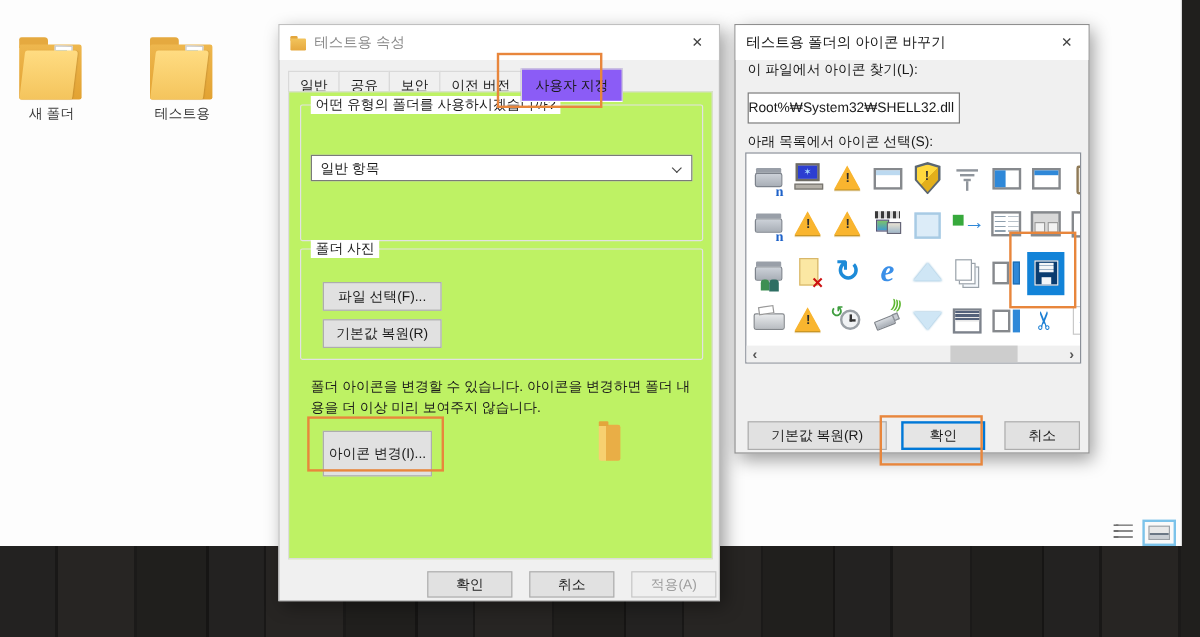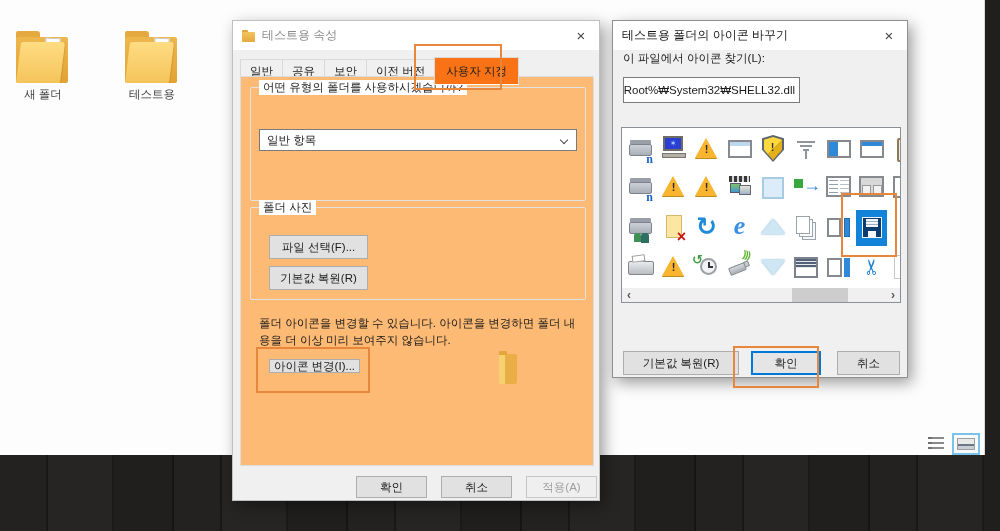--- a/index.html
+++ b/index.html
@@ -49,23 +49,23 @@
   #iconDlg  .titlebar .t { color:#161616; }
   .close { position:absolute; right:0; top:0; width:36px; height:29px; display:flex; align-items:center; justify-content:center;
            font-size:15px; color:#444; }
   .mf { position:relative; width:14px; height:12px; display:inline-block; }
   .mf::before { content:""; position:absolute; left:0; top:0; width:6px; height:4px; background:#e3a63c; border-radius:1px 1px 0 0; }
   .mf::after  { content:""; position:absolute; left:0; top:2px; right:1px; bottom:0; background:linear-gradient(#f2c45c,#e6a93f); border-radius:1px; }
 
   
   #tabs { position:absolute; left:7px; top:36px; display:flex; align-items:flex-end; }
   .tab { font-size:11.5px; padding:4px 9px; background:#f0f0f0; border:1px solid #d9d9d9; margin-right:-1px; white-space:nowrap; }
-  .tab.sel { background:#f97316; padding:6px 11px 5px; margin-bottom:-1px; border-bottom:1px solid #fff; z-index:3; position:relative; }
-
-  .page { position:absolute; left:7px; top:55px; width:354px; height:390px; background:#fdba74; border:1px solid #dcdcdc; }
+  .tab.sel { background:#8b5cf6; padding:6px 11px 5px; margin-bottom:-1px; border-bottom:1px solid #fff; z-index:3; position:relative; }
+
+  .page { position:absolute; left:7px; top:55px; width:354px; height:390px; background:#bef264; border:1px solid #dcdcdc; }
 
   .group { position:absolute; border:1px solid #e2e2e2; border-radius:2px; }
   .legend { position:absolute; top:-8px; left:8px; background:#fff; padding:0 4px; font-size:11.5px; white-space:nowrap; }
   .lbl { position:absolute; font-size:11.5px; white-space:nowrap; }
 
   .combo { position:absolute; height:22px; background:#fff; border:1px solid #7a7a7a; display:flex; align-items:center; padding-left:7px; }
   .chev { position:absolute; right:9px; top:7px; width:6px; height:6px; border-right:1.4px solid #4a4a4a; border-bottom:1.4px solid #4a4a4a; transform:rotate(45deg); }
 
   .chkrow { position:absolute; display:flex; align-items:center; }
   .chk { width:13px; height:13px; background:#fff; border:1px solid #6a6a6a; margin-right:7px; flex:none; }
@@ -232,40 +232,41 @@
         <span class="chev"></span>
       </div>
 
       <div class="group" style="left:9px; top:130px; width:336px; height:93px;">
         <span class="legend">폴더 사진</span>
       </div>
       <div class="btn" style="left:28px; top:158px; width:99px; height:24px;">파일 선택(F)...</div>
       <div class="btn" style="left:28px; top:189px; width:99px; height:24px;">기본값 복원(R)</div>
 
       <div class="wraptext" style="left:18px; top:238px; width:322px;">폴더 아이콘을 변경할 수 있습니다. 아이콘을 변경하면 폴더 내용을 더 이상 미리 보여주지 않습니다.</div>
-      <div class="btn" style="left:28px; top:282px; width:91px; height:14px;">아이콘 변경(I)...</div>
+      <div class="btn" style="left:28px; top:282px; width:91px; height:38px;">아이콘 변경(I)...</div>
       <div class="pv-folder" style="left:258px; top:277px;"></div>
     </div>
 
     <div class="btn" style="left:123px; top:455px; width:71px; height:22px;">확인</div>
     <div class="btn" style="left:208px; top:455px; width:71px; height:22px;">취소</div>
     <div class="btn disabled" style="left:293px; top:455px; width:71px; height:22px;">적용(A)</div>
   </div>
 
   <div class="dlg" id="iconDlg">
     <div class="titlebar">
       <span class="t">테스트용 폴더의 아이콘 바꾸기</span>
       <span class="close">×</span>
     </div>
 
     <span class="lbl" style="left:10px; top:30px;">이 파일에서 아이콘 찾기(L):</span>
     <div class="field" style="left:10px; top:56px; width:177px; height:26px;">
       <span>SystemRoot%₩System32₩SHELL32.dll</span>
     </div>
 
+    <span class="lbl" style="left:10px; top:90px;">아래 목록에서 아이콘 선택(S):</span>
 
     <div id="iconList">
       <div id="iconGrid">
           <div class="cell" style="left: 3px; top: 4px;">
             <span class="pr"></span>
             <span class="prn">n</span>
           </div>
           <div class="cell" style="left: 36px; top: 4px;">
             <span class="mon"></span>
             <span class="scr">✶</span>

